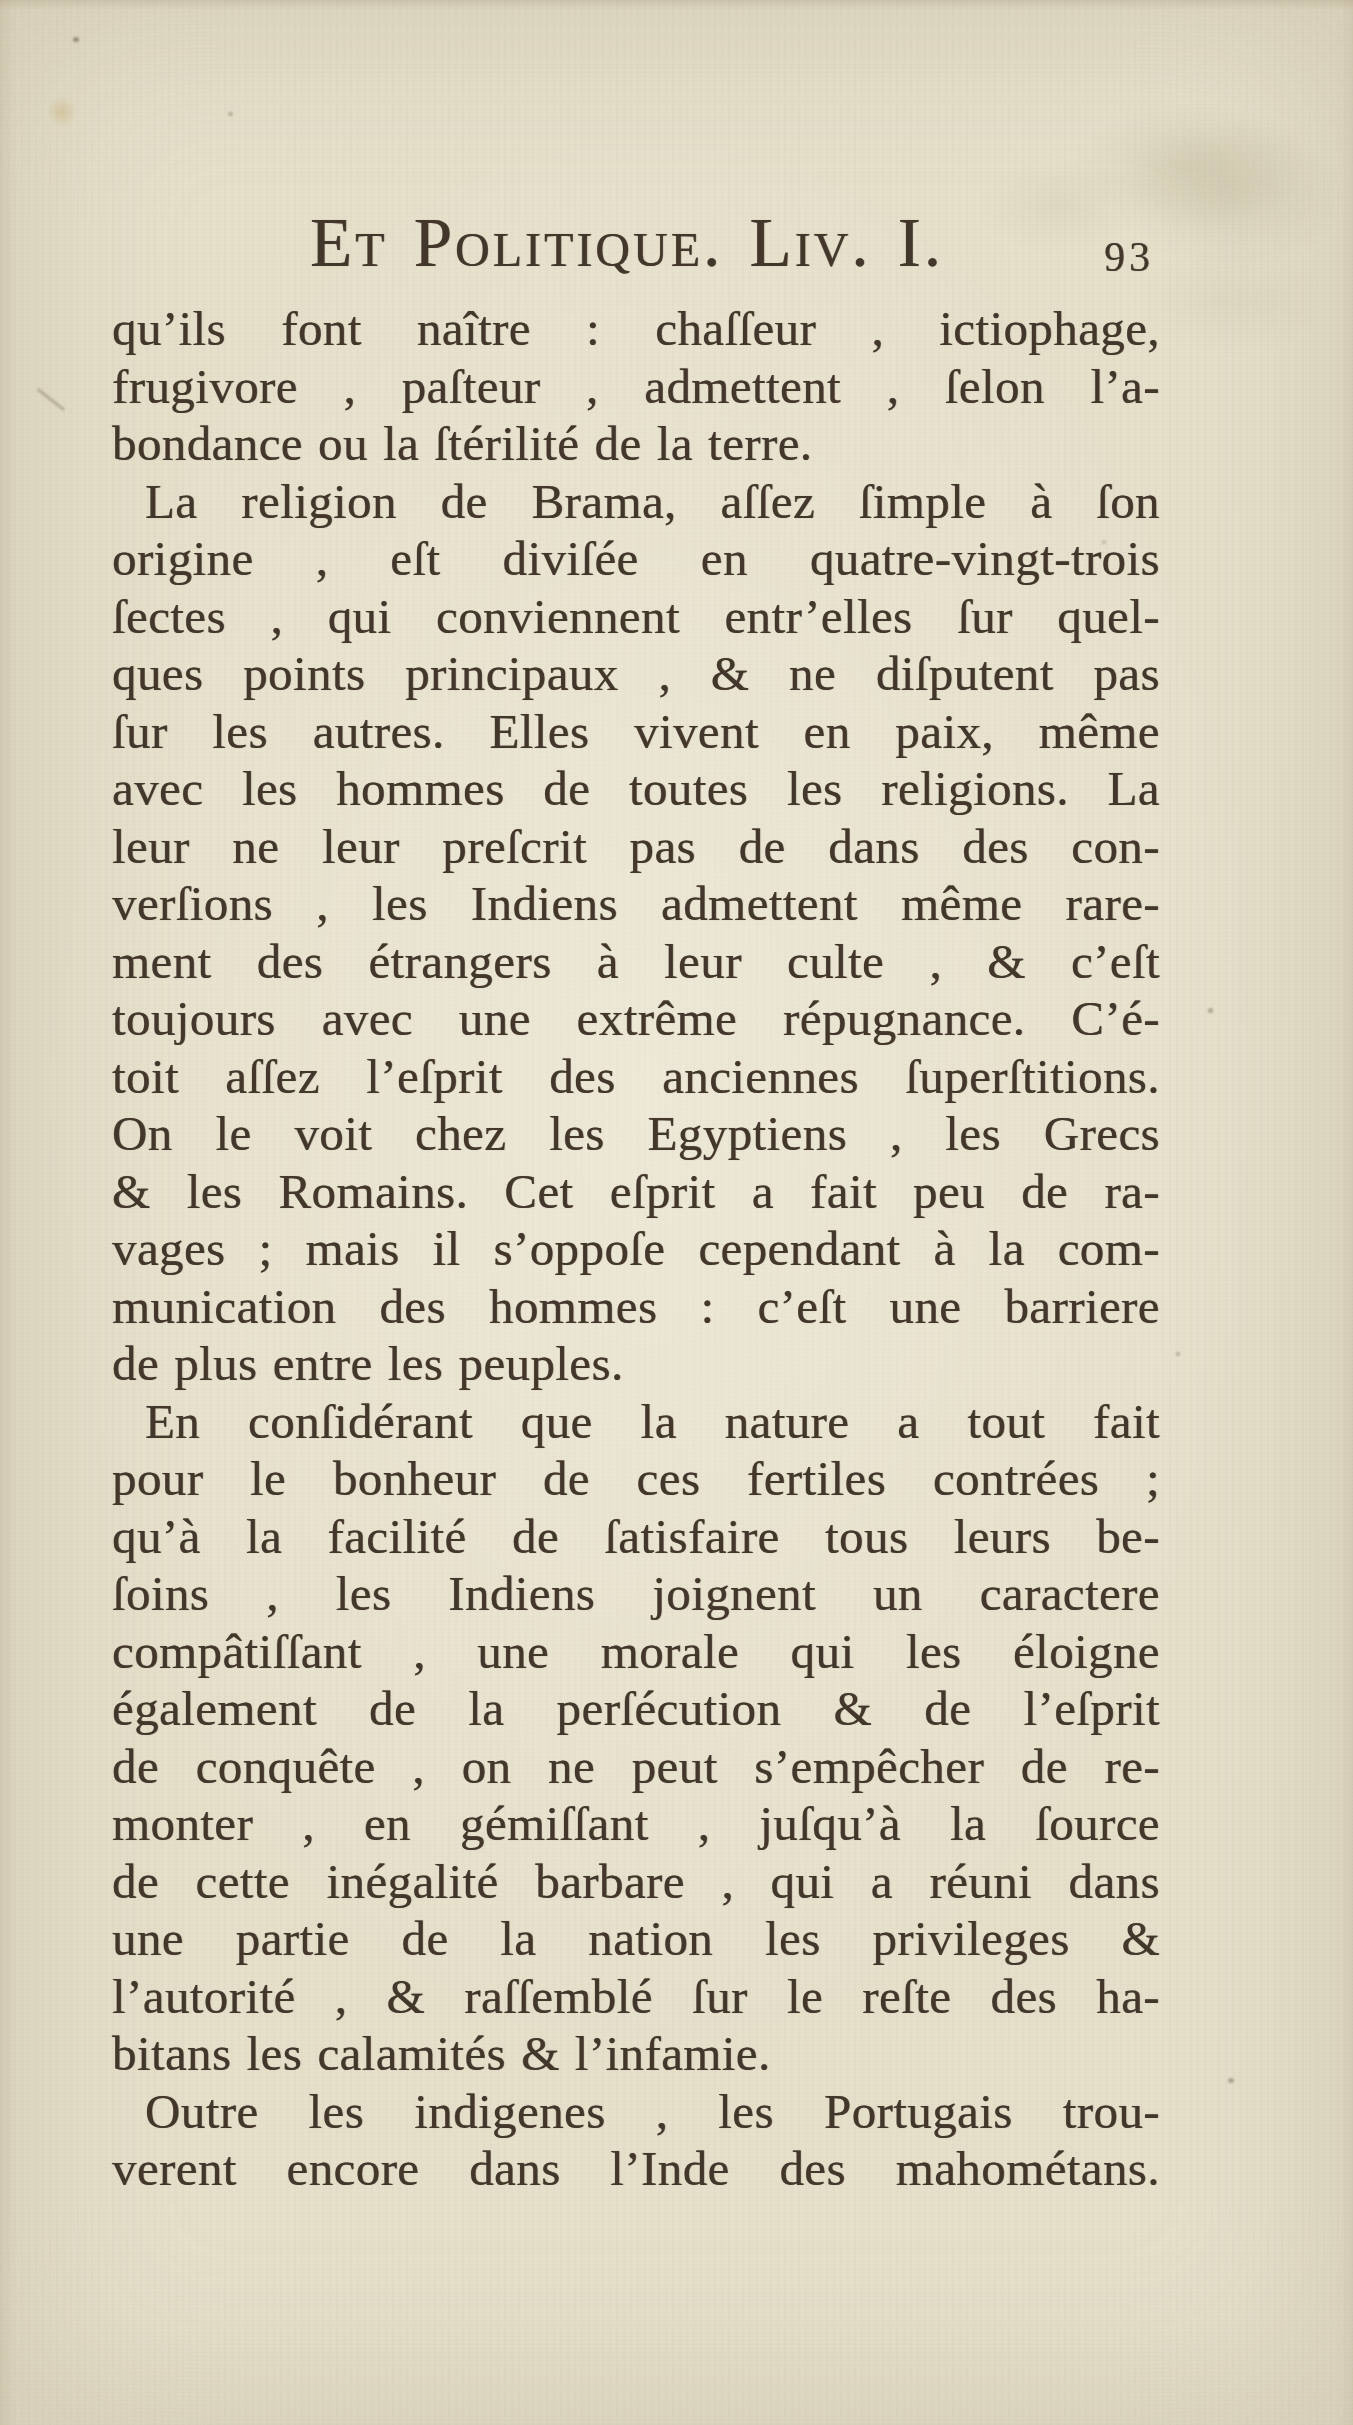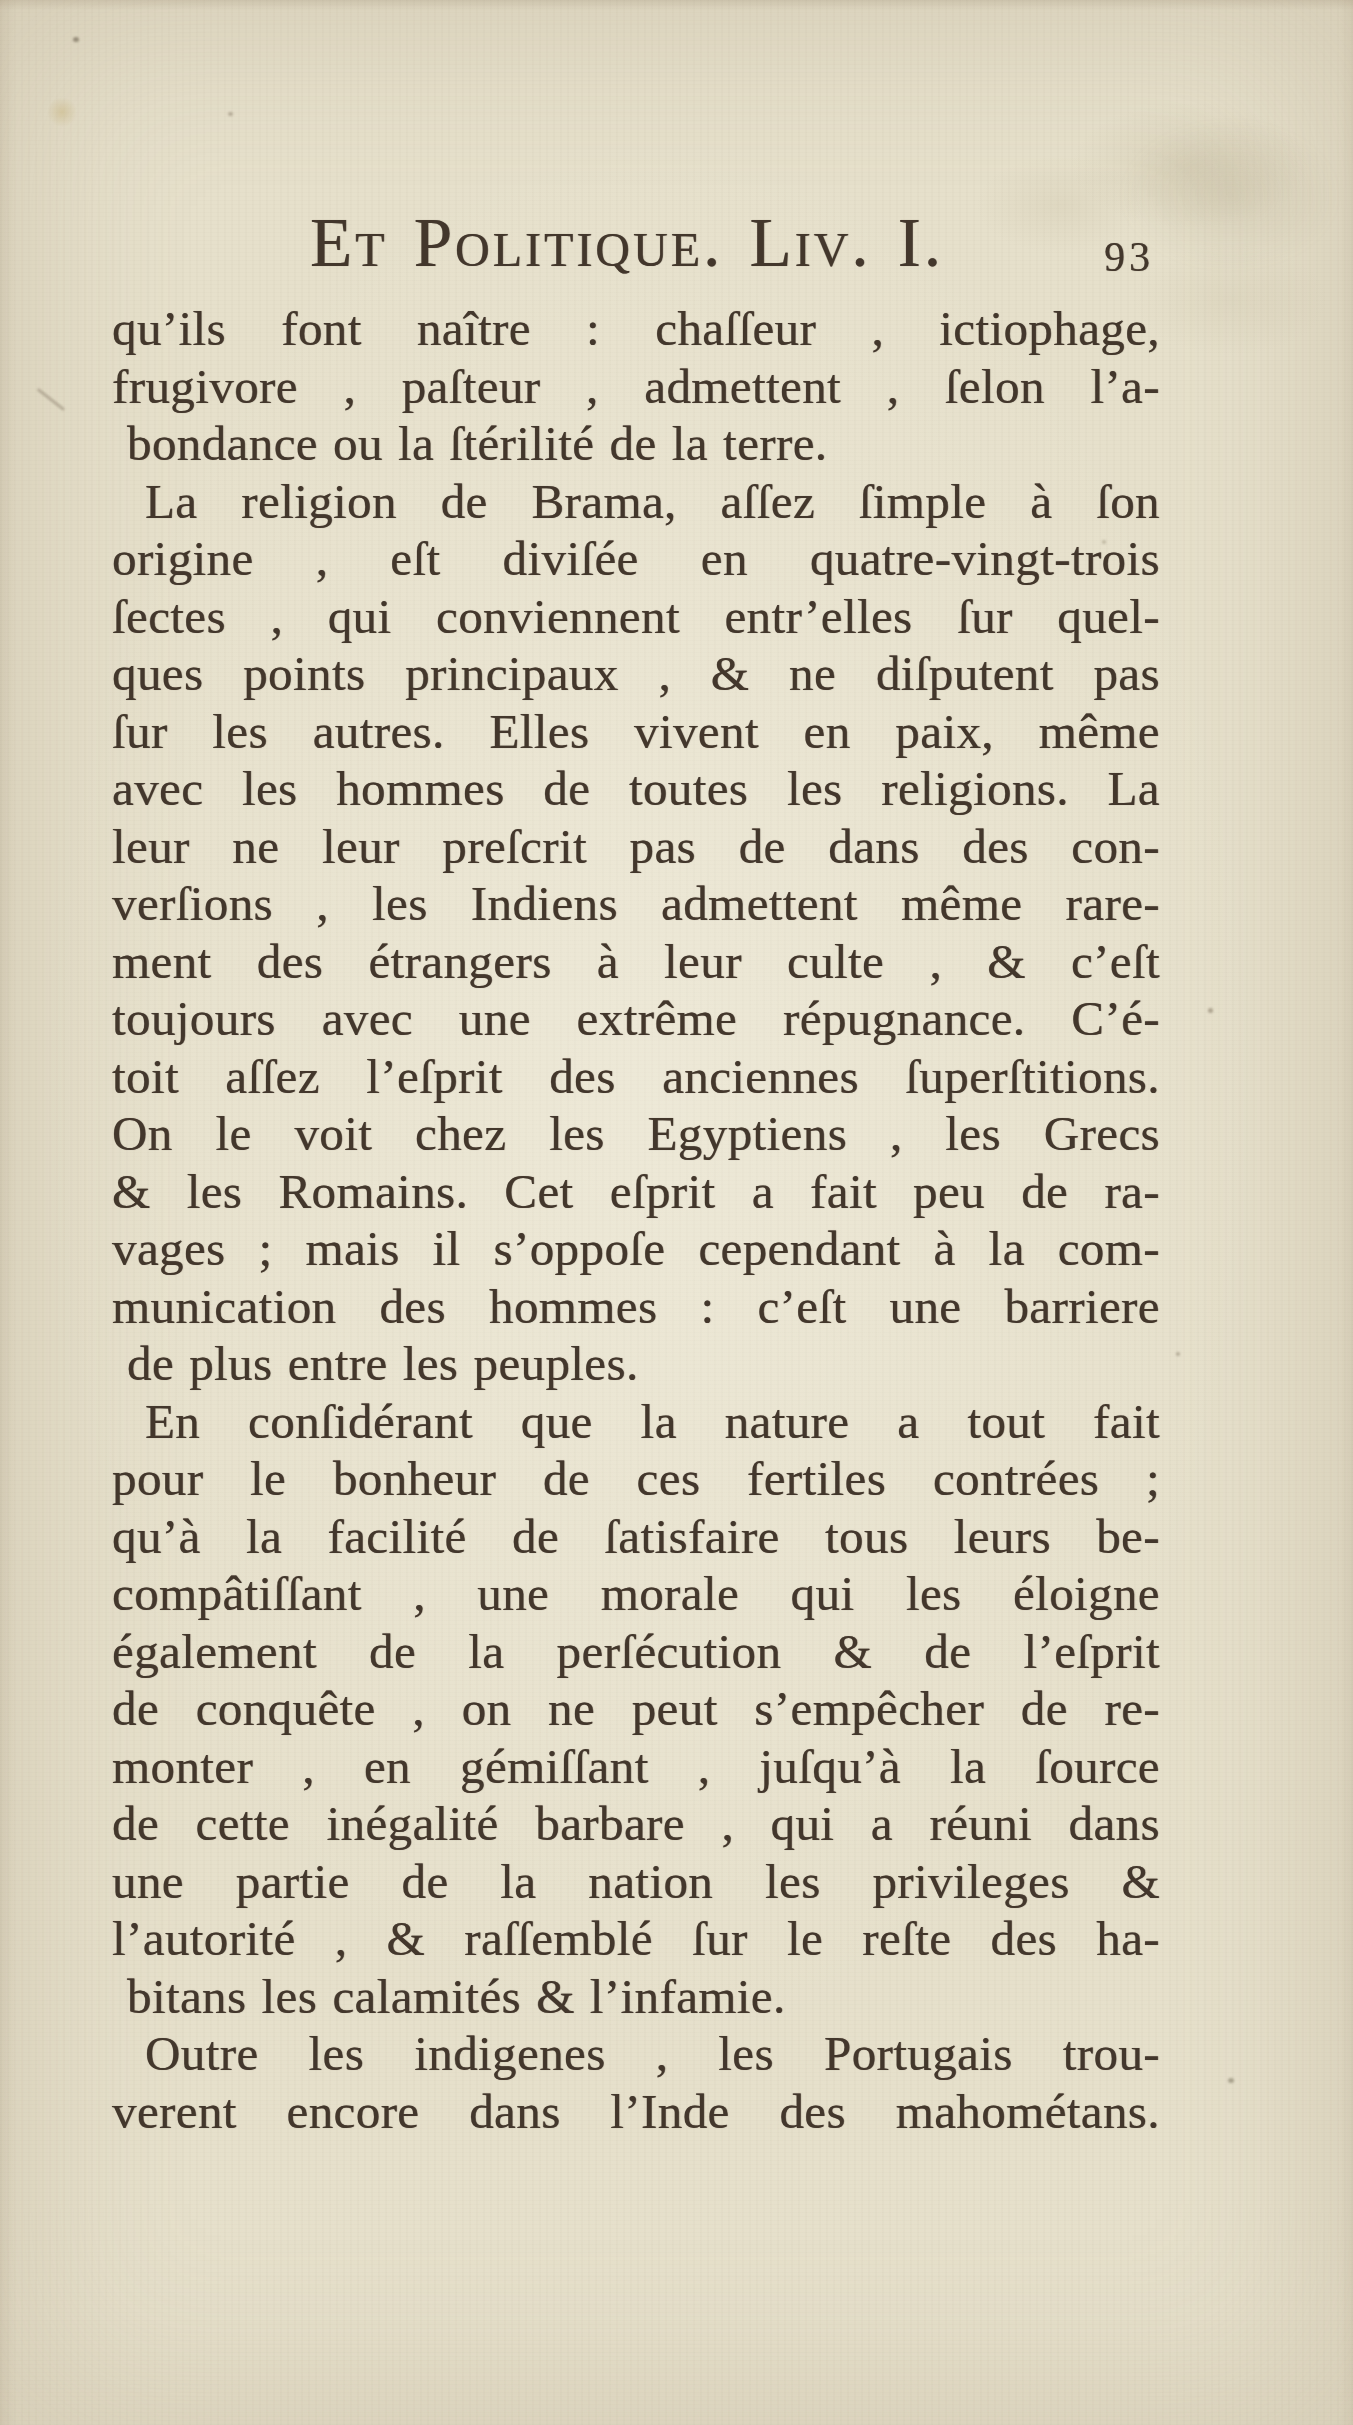--- a/index.html
+++ b/index.html
@@ -71,21 +71,21 @@
     word-spacing: 2.5px;
     text-shadow: 0.5px 0 0.7px rgba(62,50,40,0.55), -0.3px 0.3px 0.5px rgba(62,50,40,0.35);
   }
   .line {
     text-align: justify;
     text-align-last: justify;
     height: 57.5px;
     white-space: nowrap0; 
     overflow: visible;
   }
-  .line.end { text-align: right; text-align-last: left; margin-left: 15px; }
+  .line.end { text-align: right; text-align-last: left; }
   .line.indent { text-indent: 33px; }
 
   
   .blemish { position: absolute; pointer-events: none; }
   .speck { border-radius: 50%; }
   .speck.a { left: 73px;  top: 37px;   width: 6px; height: 5px; background: rgba(95,85,68,0.55); filter: blur(0.8px); }
   .speck.b { left: 228px; top: 112px;  width: 5px; height: 4px; background: rgba(110,98,78,0.40); filter: blur(0.8px); }
   .speck.c { left: 1208px;top: 1008px; width: 5px; height: 5px; background: rgba(108,96,76,0.45); filter: blur(0.8px); }
   .speck.d { left: 1176px;top: 1352px; width: 4px; height: 4px; background: rgba(108,96,76,0.40); filter: blur(0.8px); }
   .speck.e { left: 1228px;top: 2078px; width: 6px; height: 5px; background: rgba(100,90,72,0.45); filter: blur(0.8px); }
@@ -146,20 +146,21 @@
       <div class="line just">&amp; les Romains. Cet eſprit a fait peu de ra-</div>
       <div class="line just">vages ; mais il s’oppoſe cependant à la com-</div>
       <div class="line just">munication des hommes : c’eſt une barriere</div>
       <div class="line end">de plus entre les peuples.</div>
     </div>
 
     <div class="para">
       <div class="line just indent">En conſidérant que la nature a tout fait</div>
       <div class="line just">pour le bonheur de ces fertiles contrées ;</div>
       <div class="line just">qu’à la facilité de ſatisfaire tous leurs be-</div>
+      <div class="line just">ſoins , les Indiens joignent un caractere</div>
       <div class="line just">compâtiſſant , une morale qui les éloigne</div>
       <div class="line just">également de la perſécution &amp; de l’eſprit</div>
       <div class="line just">de conquête , on ne peut s’empêcher de re-</div>
       <div class="line just">monter , en gémiſſant , juſqu’à la ſource</div>
       <div class="line just">de cette inégalité barbare , qui a réuni dans</div>
       <div class="line just">une partie de la nation les privileges &amp;</div>
       <div class="line just">l’autorité , &amp; raſſemblé ſur le reſte des ha-</div>
       <div class="line end">bitans les calamités &amp; l’infamie.</div>
     </div>
 

